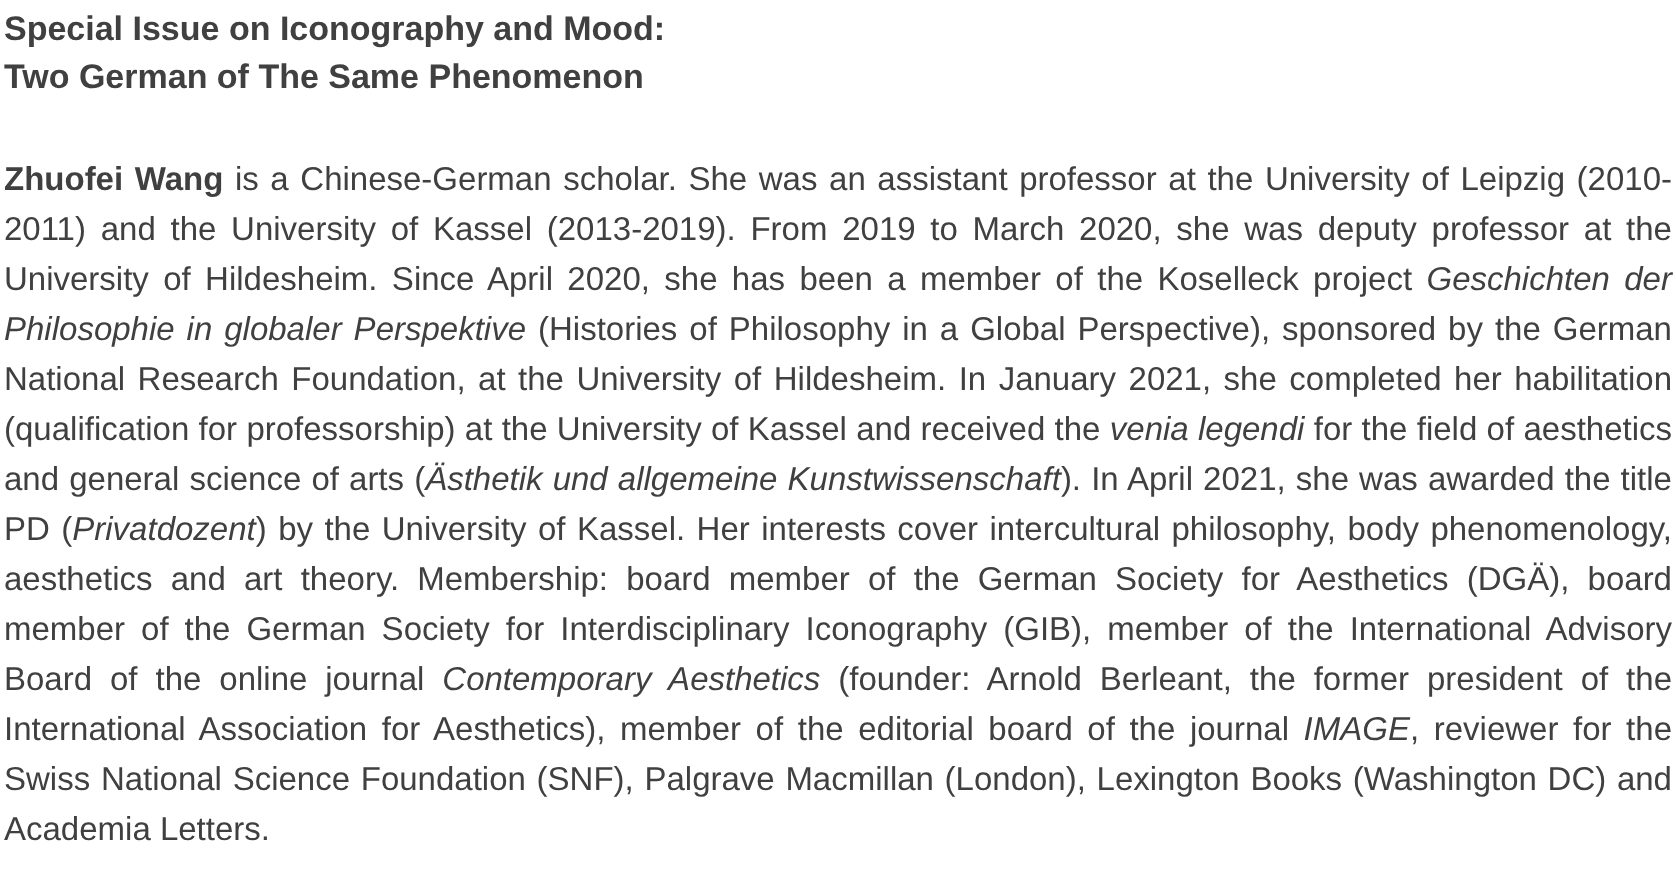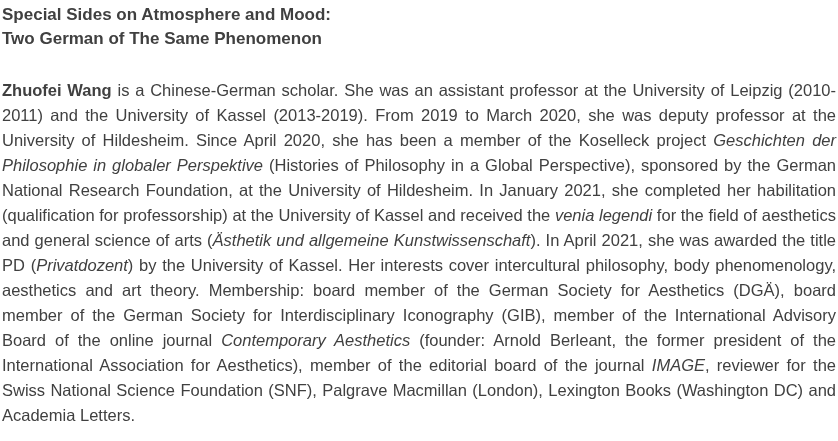--- a/index.html
+++ b/index.html
@@ -34,17 +34,17 @@
   }
   .seg-normal { font-weight: normal; font-style: normal; }
   .seg-bold   { font-weight: bold;   font-style: normal; }
   .seg-italic { font-weight: normal; font-style: italic; }
 </style>
 </head>
 <body style="color: rgb(64, 64, 64); background: rgb(255, 255, 255);">
 
 <div class="page">
   <div class="doc-title">
-    <div>Special Sides on Atmosphere and Mood:</div>
+    <div>Special Issue on Iconography and Mood:</div>
     <div>Two German of The Same Phenomenon</div>
   </div>
   <p class="bio"><span class="seg-bold">Zhuofei Wang</span><span class="seg-normal"> is a Chinese-German scholar. She was an assistant professor at the University of Leipzig (2010-2011) and the University of Kassel (2013-2019). From 2019 to March 2020, she was deputy professor at the University of Hildesheim. Since April 2020, she has been a member of the Koselleck project </span><span class="seg-italic">Geschichten der Philosophie in globaler Perspektive</span><span class="seg-normal"> (Histories of Philosophy in a Global Perspective), sponsored by the German National Research Foundation, at the University of Hildesheim. In January 2021, she completed her habilitation (qualification for professorship) at the University of Kassel and received the </span><span class="seg-italic">venia legendi</span><span class="seg-normal"> for the field of aesthetics and general science of arts (</span><span class="seg-italic">Ästhetik und allgemeine Kunstwissenschaft</span><span class="seg-normal">). In April 2021, she was awarded the title PD (</span><span class="seg-italic">Privatdozent</span><span class="seg-normal">) by the University of Kassel. Her interests cover intercultural philosophy, body phenomenology, aesthetics and art theory. Membership: board member of the German Society for Aesthetics (DGÄ), board member of the German Society for Interdisciplinary Iconography (GIB), member of the International Advisory Board of the online journal </span><span class="seg-italic">Contemporary Aesthetics</span><span class="seg-normal"> (founder: Arnold Berleant, the former president of the International Association for Aesthetics), member of the editorial board of the journal </span><span class="seg-italic">IMAGE</span><span class="seg-normal">, reviewer for the Swiss National Science Foundation (SNF), Palgrave Macmillan (London), Lexington Books (Washington DC) and Academia Letters.</span></p>
 </div>
 
 </body></html>

